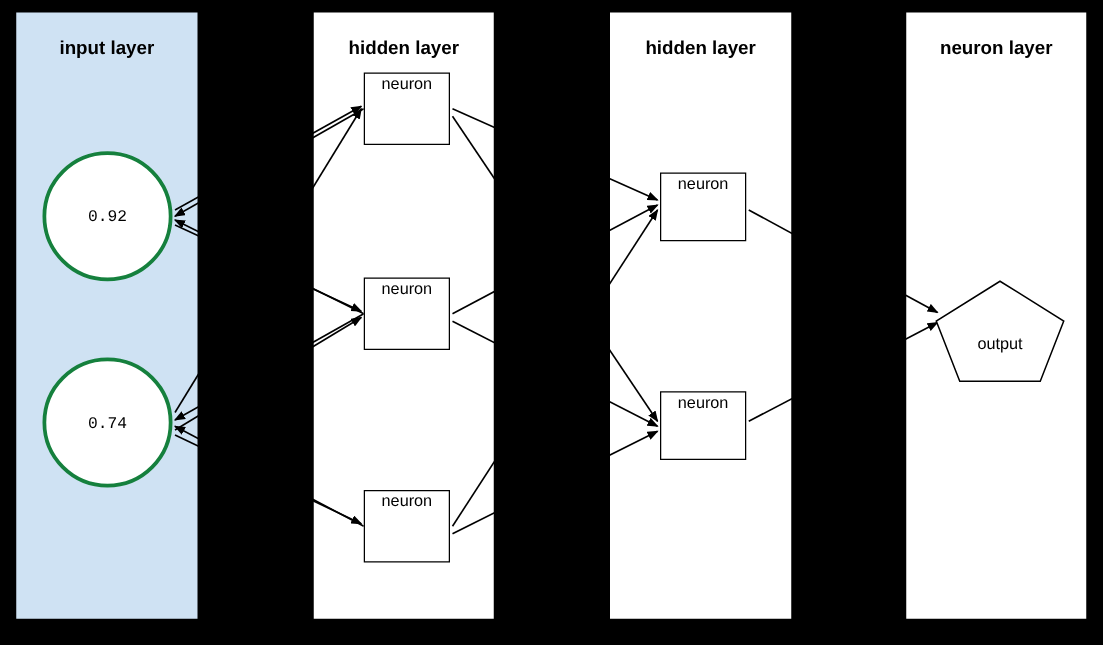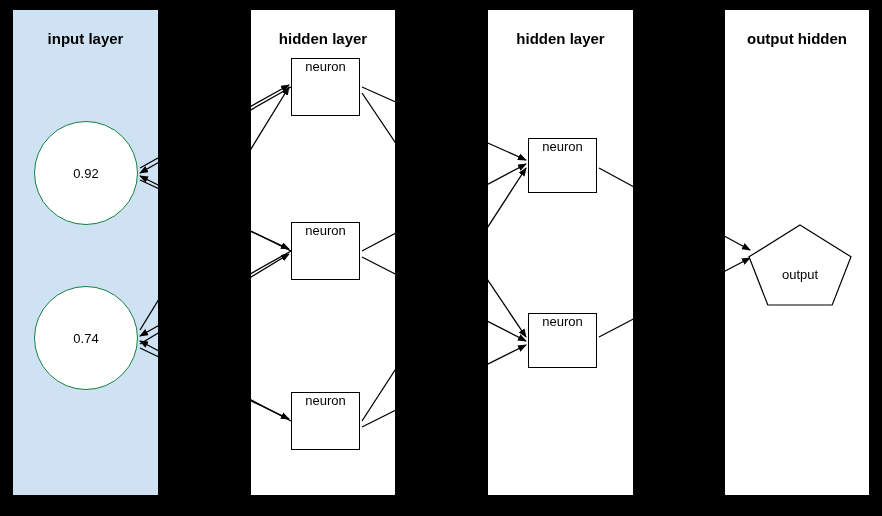--- a/index.html
+++ b/index.html
@@ -45,28 +45,29 @@
     background: #ffffff;
     display: flex;
     align-items: flex-start;
     justify-content: center;
     font-size: 13px;
     color: #000000;
   }
   .input-circle {
     position: absolute;
     box-sizing: border-box;
-    border: 1px solid #15803d;
+    border: 3px solid #15803d;
     border-radius: 50%;
     background: #ffffff;
     display: flex;
     align-items: center;
     justify-content: center;
     font-size: 13px;
     color: #000000;
+    font-family: Liberation Mono, monospace;
   }
   .pentagon-wrap {
     position: absolute;
   }
   .pentagon-text {
     position: absolute;
     width: 100%;
     text-align: center;
     font-size: 13px;
     color: #000000;
@@ -78,21 +79,21 @@
 <div id="canvas">
 
   <div id="panels">
       <div class="layer-panel" style="left: 13px; top: 10px; width: 145px; height: 485px; background: rgb(207, 226, 243);"></div>
       <div class="layer-title" style="top: 30px; left: 13px; width: 145px;">input layer</div>
       <div class="layer-panel" style="left: 251px; top: 10px; width: 144px; height: 485px; background: rgb(255, 255, 255);"></div>
       <div class="layer-title" style="top: 30px; left: 251px; width: 144px;">hidden layer</div>
       <div class="layer-panel" style="left: 488px; top: 10px; width: 145px; height: 485px; background: rgb(255, 255, 255);"></div>
       <div class="layer-title" style="top: 30px; left: 488px; width: 145px;">hidden layer</div>
       <div class="layer-panel" style="left: 725px; top: 10px; width: 144px; height: 485px; background: rgb(255, 255, 255);"></div>
-      <div class="layer-title" style="top: 30px; left: 725px; width: 144px;">output hidden</div>
+      <div class="layer-title" style="top: 30px; left: 725px; width: 144px;">neuron layer</div>
     </div>
 
   <svg class="svg-overlay" id="edges-svg" viewBox="0 0 882 516" xmlns="http://www.w3.org/2000/svg">
     <defs>
       <marker id="arrowhead" markerWidth="9" markerHeight="7" refX="8" refY="3.5" orient="auto" markerUnits="userSpaceOnUse">
         <polygon points="0 0, 9 3.5, 0 7" fill="#000000"></polygon>
       </marker>
     </defs>
     <g id="edges-group">
         <line x1="291" y1="87" x2="140" y2="173" stroke="#000000" stroke-width="1.3" marker-end="url(#arrowhead)"></line>

